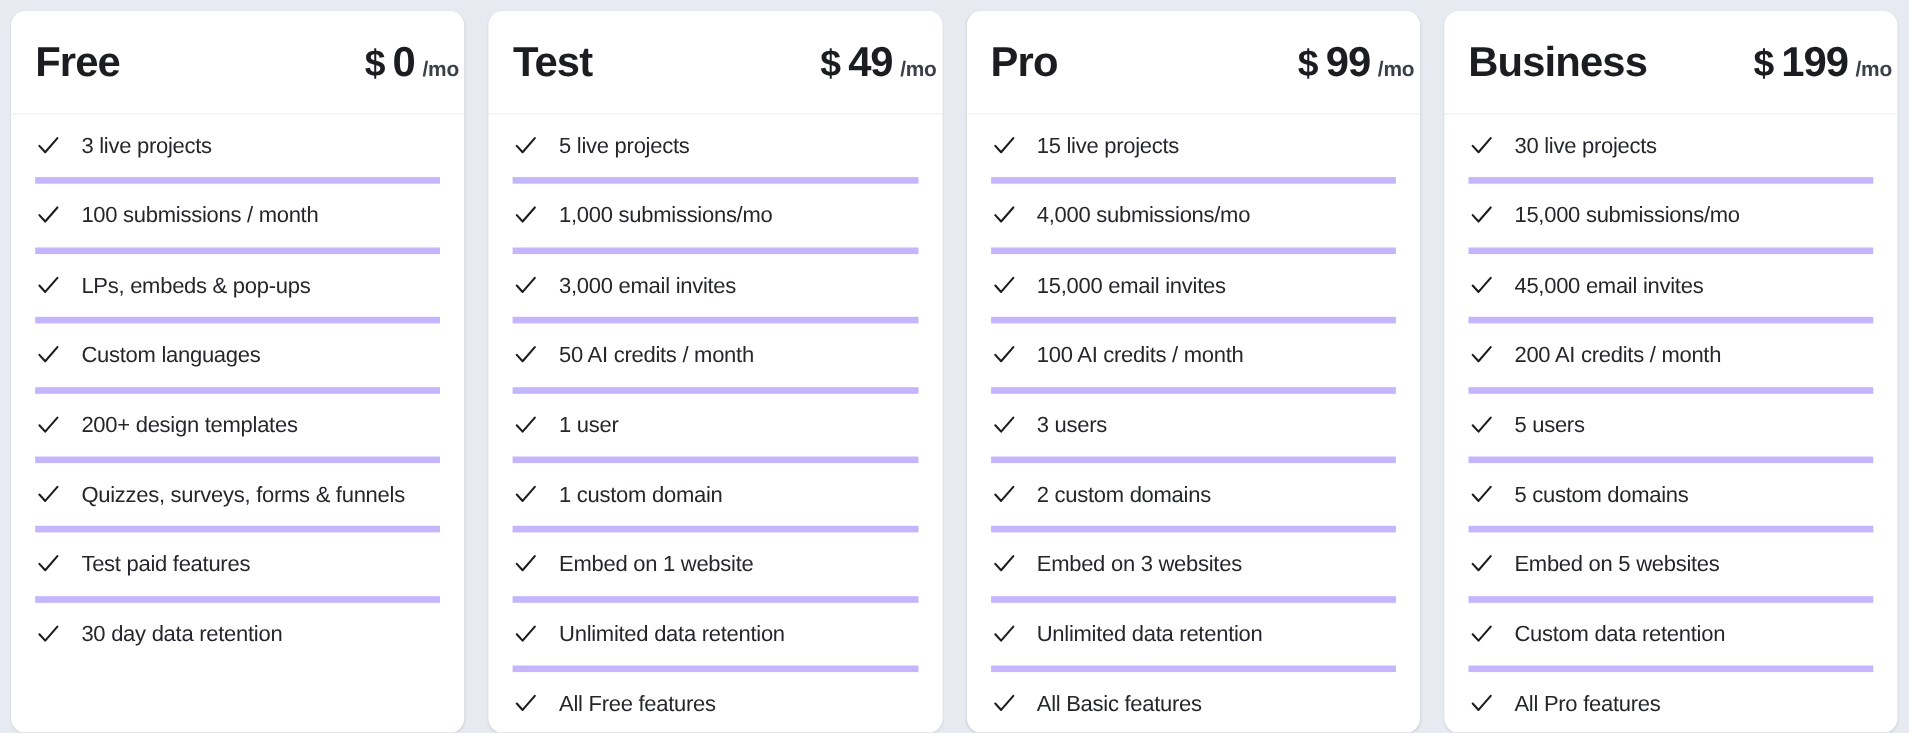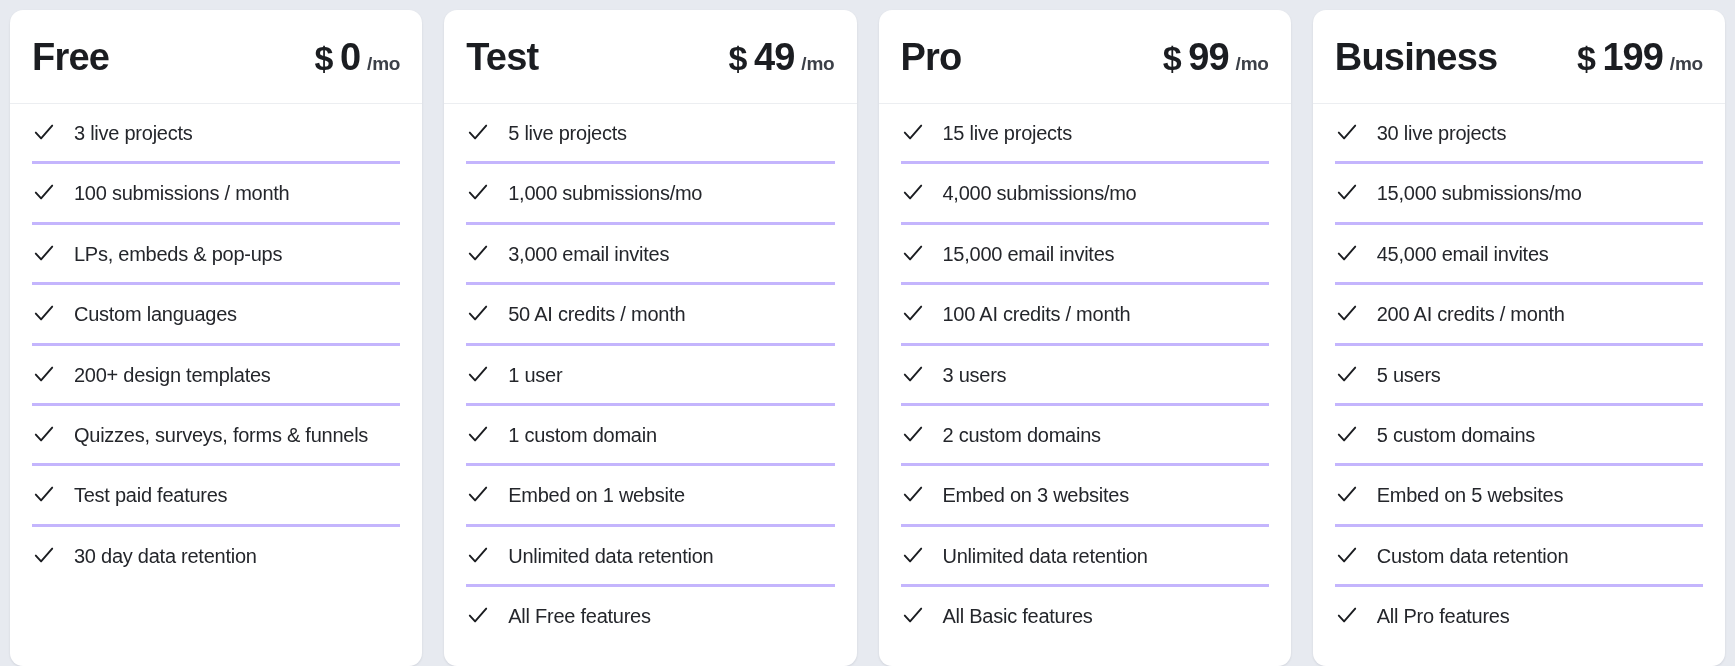--- a/index.html
+++ b/index.html
@@ -34,21 +34,21 @@
     height: 656px;
     box-sizing: border-box;
     display: flex;
     flex-direction: column;
   }
 
   .plan-header {
     display: flex;
     align-items: baseline;
     justify-content: space-between;
-    padding: 26px 22px 24px 22px;
+    padding: 26px 5px 24px 22px;
     border-bottom: 1px solid #eceef1;
     box-sizing: border-box;
   }
 
   .plan-name {
     font-size: 38px;
     font-weight: 700;
     color: #1b1d21;
     letter-spacing: -0.8px;
     line-height: 1;
@@ -89,21 +89,21 @@
     margin: 0;
     padding: 0 22px;
     flex: 1 1 auto;
   }
 
   .feature-item {
     display: flex;
     align-items: flex-start;
     gap: 18px;
     padding: 15px 0 14px 0;
-    border-bottom: 3px solid #c4b5fd;
+    border-bottom: 6px solid #c4b5fd;
   }
 
   .feature-item:last-child {
     border-bottom: none;
   }
 
   .check-icon {
     flex: 0 0 auto;
     width: 24px;
     height: 24px;

